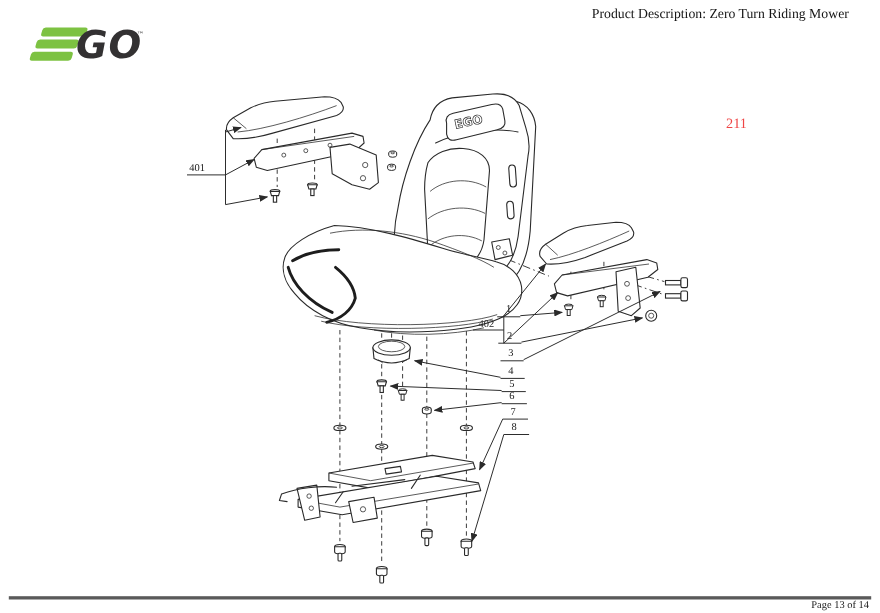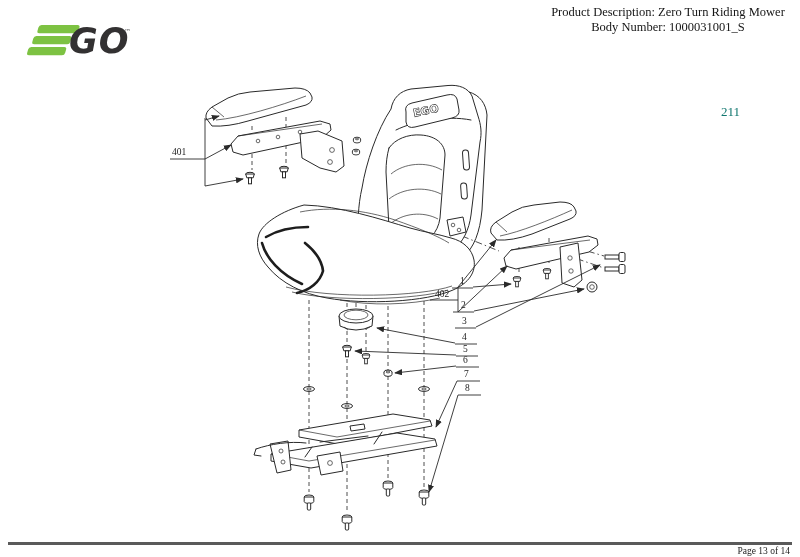--- a/index.html
+++ b/index.html
@@ -5,24 +5,24 @@
   html,body{margin:0;padding:0;}
   body{
     width:800px;height:557px;position:relative;overflow:hidden;
     background:#ffffff;font-family:"Liberation Serif", serif;color:#111;
   }
   .logo-wrap{position:absolute;left:22px;top:22px;width:140px;height:40px;}
   .product-info{
     position:absolute;left:538px;top:5px;width:260px;
     font-size:12.5px;line-height:14.6px;color:#151515;
   }
-  .product-info div{white-space:nowrap;text-align:center;}
+  .product-info div{white-space:nowrap;}
   .figure-number{
-    position:absolute;left:660px;top:104px;width:80px;text-align:right;
-    font-size:13px;color:#0f766e;
+    position:absolute;left:660px;top:104px;width:80px;text-align:left;
+    font-size:13px;color:#ef4444;
   }
   .diagram-svg{position:absolute;left:0;top:0;}
   .footer-line{
     position:absolute;left:8px;right:8px;top:542px;height:3px;background:#5a5a5a;
   }
   .footer-page{
     position:absolute;right:10px;top:546px;font-size:9.5px;color:#222;padding-left:20px;
   }
   
   .ln{stroke:#2a2a2a;stroke-width:1;fill:none;stroke-linecap:round;stroke-linejoin:round;}
@@ -44,21 +44,20 @@
       <rect x="2" y="11" width="38" height="8.2" rx="2.5" fill="#7DC242"></rect>
       <rect x="0" y="22" width="38" height="8.2" rx="2.5" fill="#7DC242"></rect>
     </g>
     <text x="47" y="31" font-family="DejaVu Sans, sans-serif" font-size="35" font-weight="bold" font-style="italic" letter-spacing="1" fill="#333132">GO</text>
     <text x="102" y="12" font-family="DejaVu Sans, sans-serif" font-size="7" fill="#555">™</text>
   </svg>
 </div>
 
 <div class="product-info">
   <div>Product Description: Zero Turn Riding Mower</div>
-  <div>Body Number: 1000031001_S</div>
 </div>
 
 <div class="figure-number">211</div>
 
 <svg class="diagram-svg" width="800" height="557" viewBox="0 0 800 557">
   <defs>
     <marker id="arr" markerWidth="9" markerHeight="7" refX="8" refY="3.5" orient="auto">
       <path d="M0,0 L9,3.5 L0,7 Z" fill="#2a2a2a"></path>
     </marker>
     <g id="screw">

